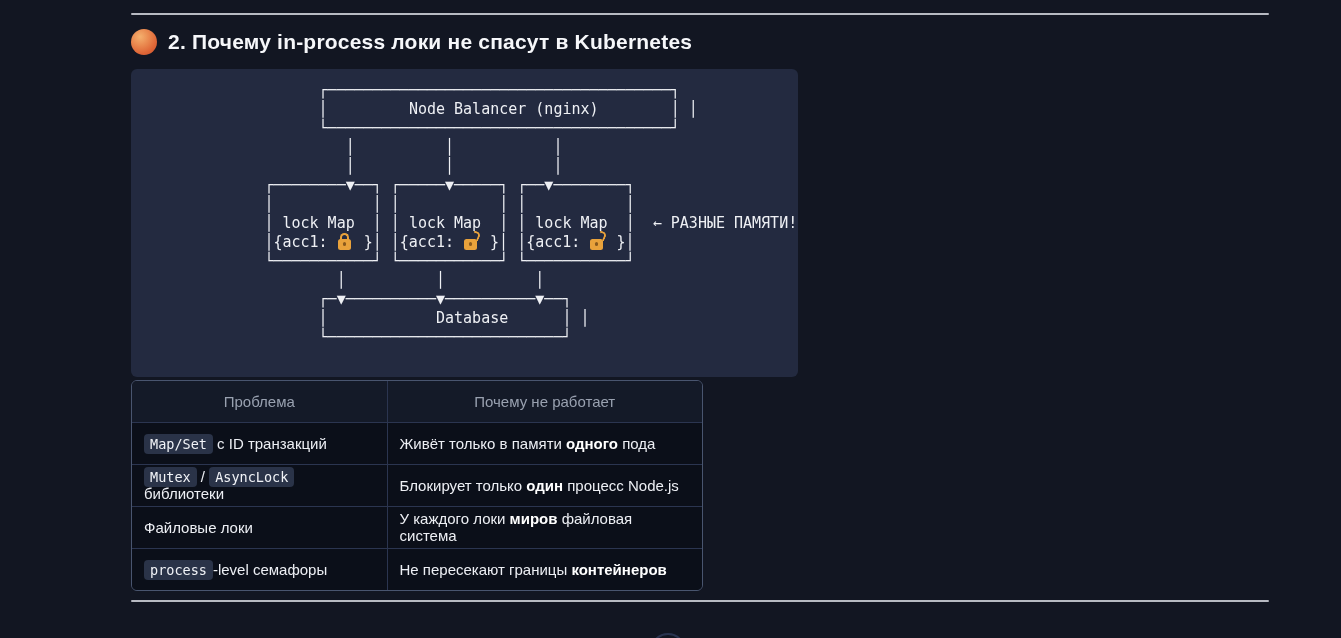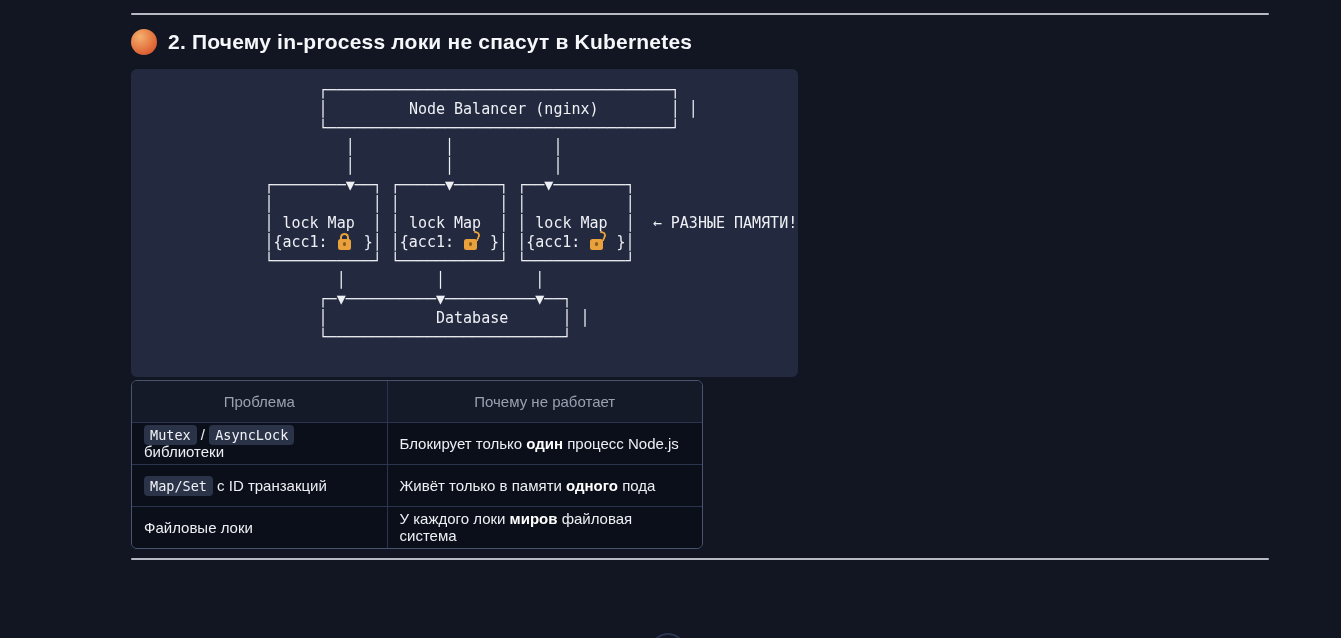--- a/index.html
+++ b/index.html
@@ -76,30 +76,34 @@
   <div class="tablewrap">
     <table>
       <thead>
         <tr>
           <th>Проблема</th>
           <th>Почему не работает</th>
         </tr>
       </thead>
       <tbody>
         <tr>
+          <td><code class="chip">Map/Set</code><span> с ID транзакций</span></td>
+          <td><span>Живёт только в памяти </span><b>одного</b><span> пода</span></td>
+        </tr>
+        <tr>
           <td><code class="chip">Mutex</code><span> / </span><code class="chip">AsyncLock</code><span> библиотеки</span></td>
           <td><span>Блокирует только </span><b>один</b><span> процесс Node.js</span></td>
         </tr>
         <tr>
-          <td><code class="chip">Map/Set</code><span> с ID транзакций</span></td>
-          <td><span>Живёт только в памяти </span><b>одного</b><span> пода</span></td>
+          <td><span>Файловые локи</span></td>
+          <td><span>У каждого локи </span><b>миров</b><span> файловая система</span></td>
         </tr>
         <tr>
-          <td><span>Файловые локи</span></td>
-          <td><span>У каждого локи </span><b>миров</b><span> файловая система</span></td>
+          <td><code class="chip">process</code><span>-level семафоры</span></td>
+          <td><span>Не пересекают границы </span><b>контейнеров</b></td>
         </tr>
       </tbody>
     </table>
   </div>
 
 
   <div class="hr bottom"></div>
 </div>
 
 <div class="peek-circle"></div>

